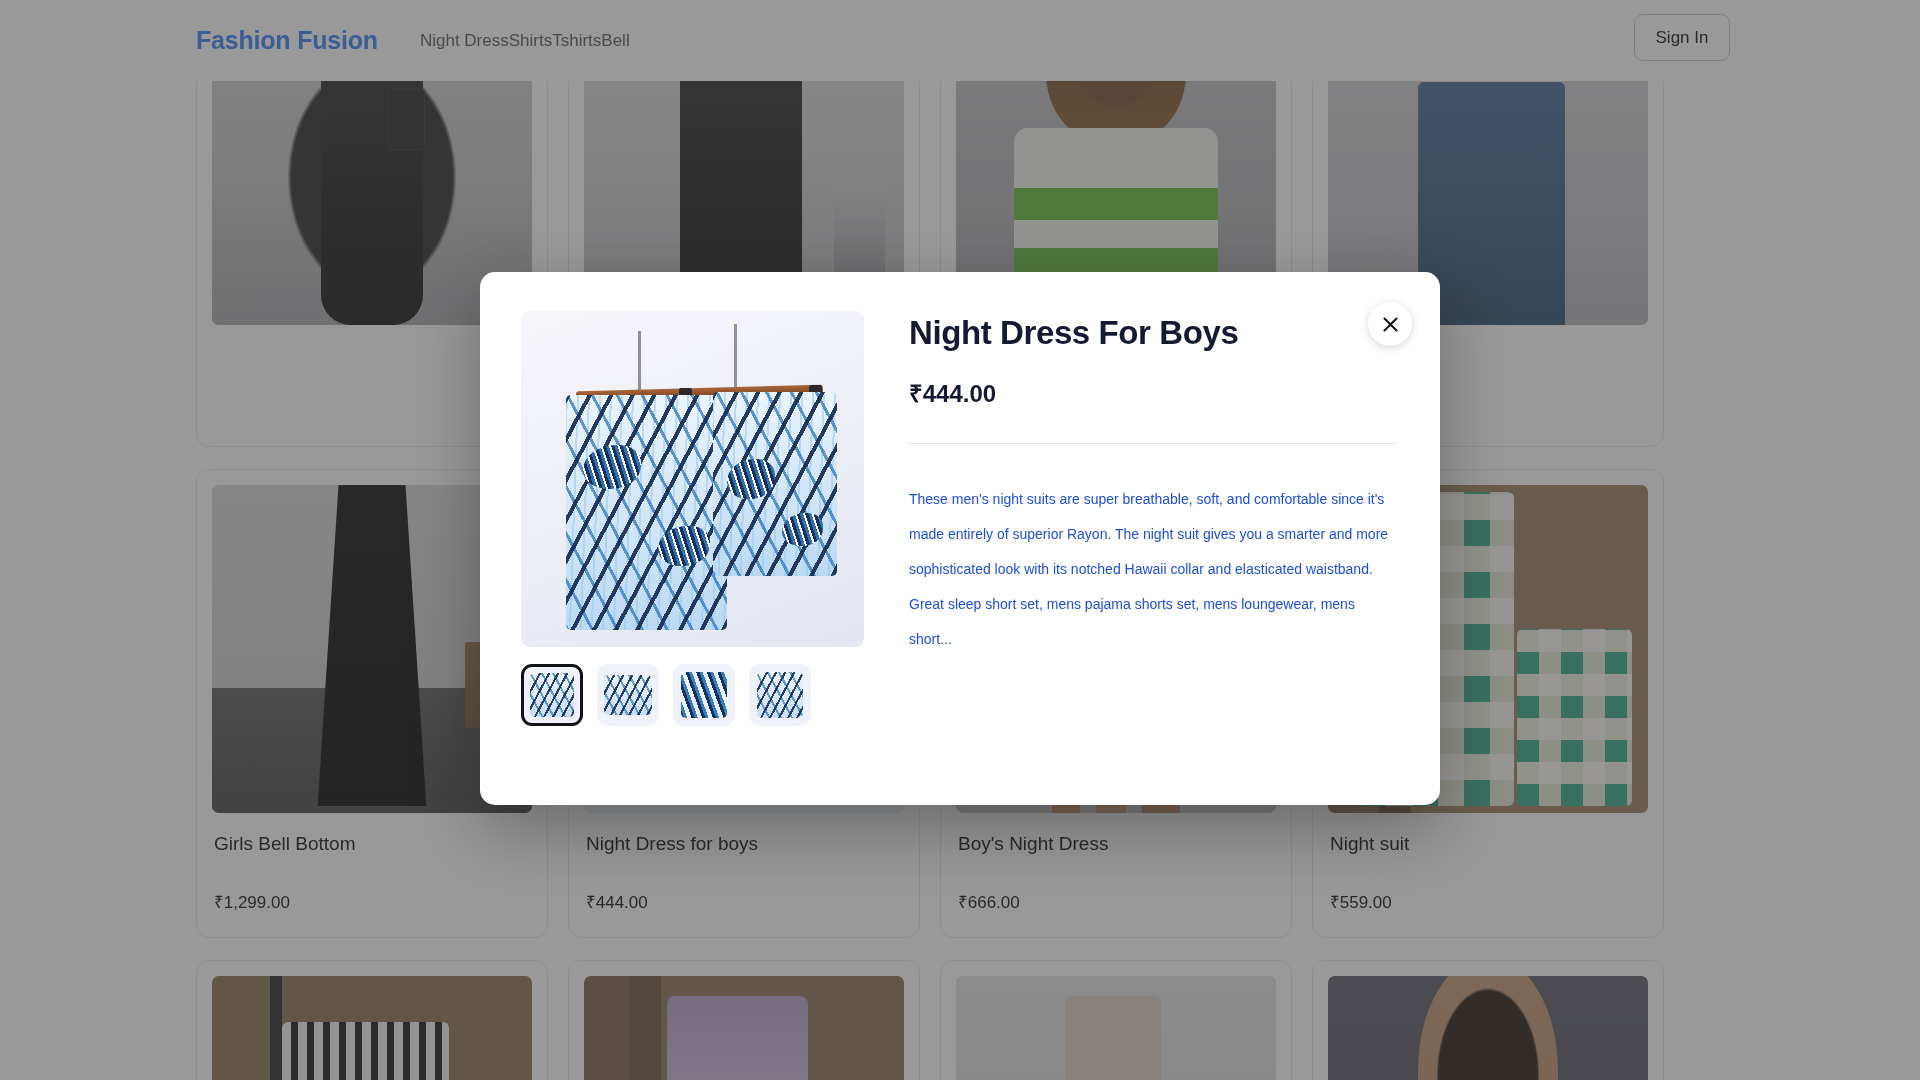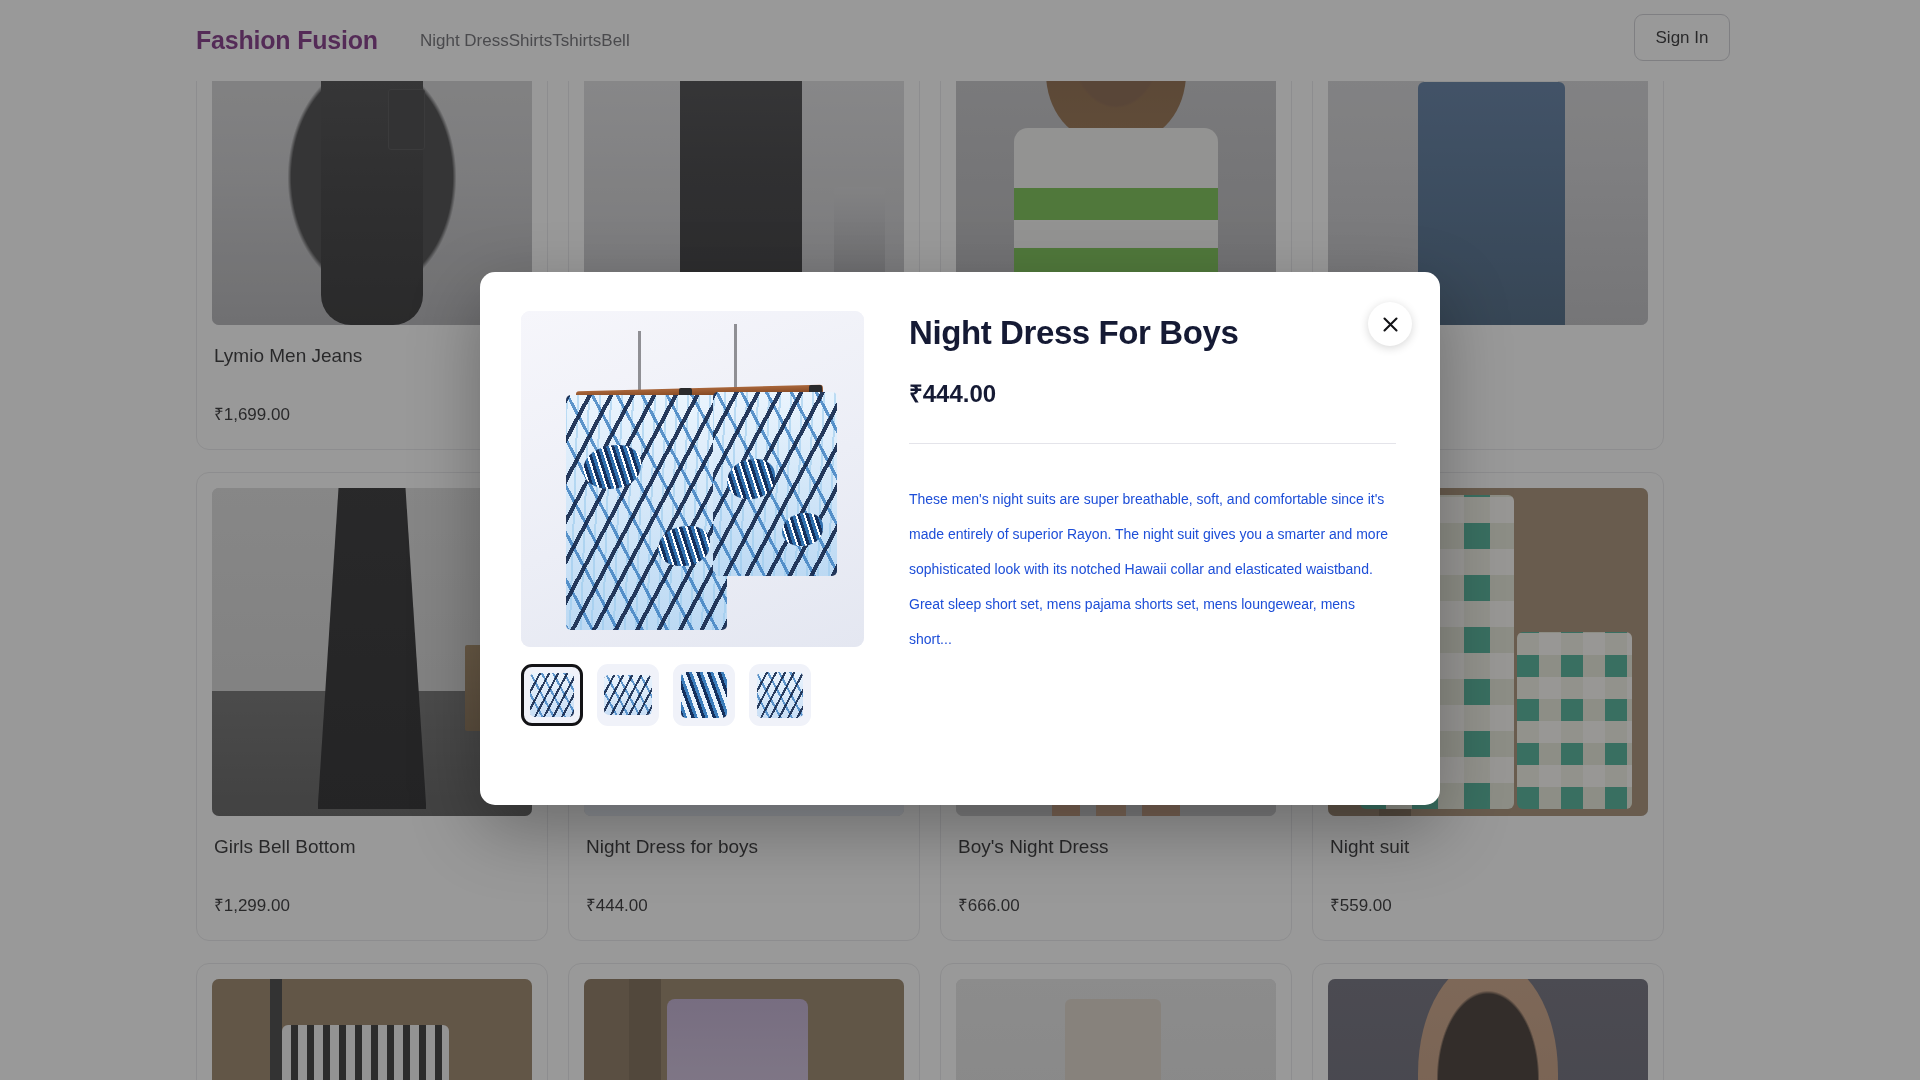--- a/index.html
+++ b/index.html
@@ -15,21 +15,21 @@
 
   
   #header {
     position: absolute; top: 0; left: 0; width: 1920px; height: 81px;
     background: #ffffff;
     display: flex; align-items: center;
     z-index: 2;
   }
   #brand {
     margin-left: 196px;
-    font-size: 25px; font-weight: 700; color: #701a75;
+    font-size: 25px; font-weight: 700; color: #3b82f6;
     letter-spacing: -0.2px; white-space: nowrap;
   }
   #navlinks { display: flex; align-items: center; margin-left: 42px; }
   .navlink {
     font-size: 17px; color: #5a5a60; white-space: nowrap; cursor: pointer;
   }
   #signin {
     position: absolute; right: 190px; top: 14px;
     width: 96px; height: 47px;
     border: 1px solid #c9c9cf; border-radius: 9px;
@@ -298,24 +298,20 @@
 
 <div id="page">
 
   <div id="grid">
 
     <div class="row" id="row-top">
       <div class="card">
         <div class="card-img">
             <div class="ph ph-darkjeans"></div>
           </div>
-        <div class="card-body">
-          <div class="card-title">Lymio Men Jeans</div>
-          <div class="card-price">₹1,699.00</div>
-        </div>
       </div>
       <div class="card">
         <div class="card-img">
             <div class="ph ph-widejeans"></div>
           </div>
         <div class="card-body">
           <div class="card-title"></div>
           <div class="card-price"></div>
         </div>
       </div>

